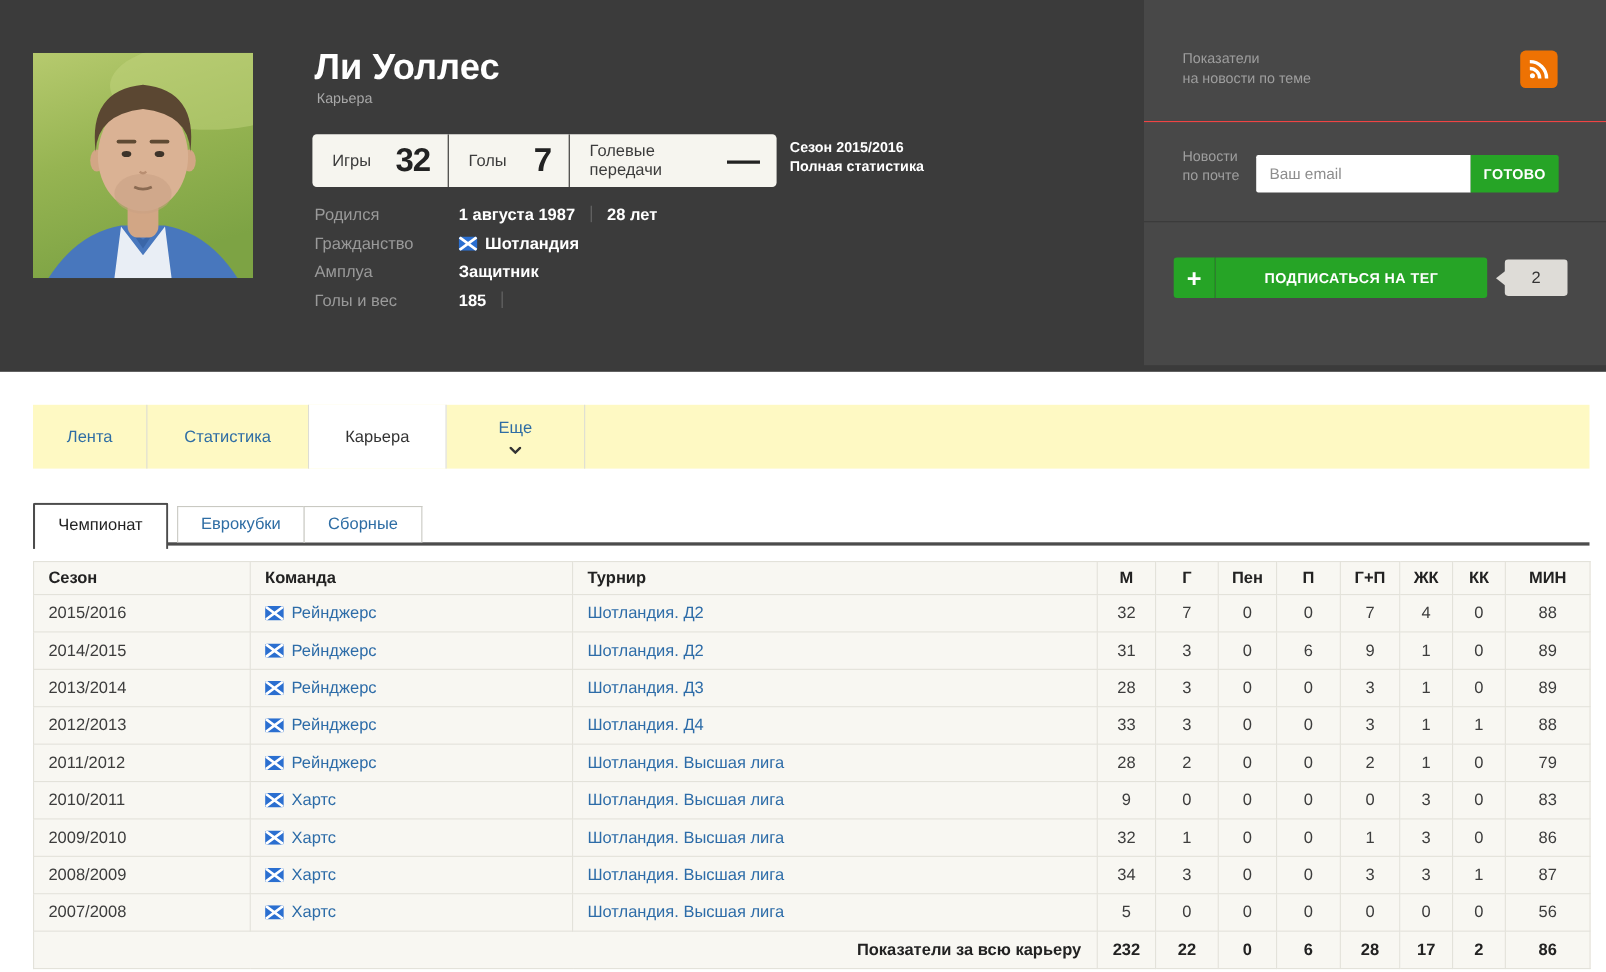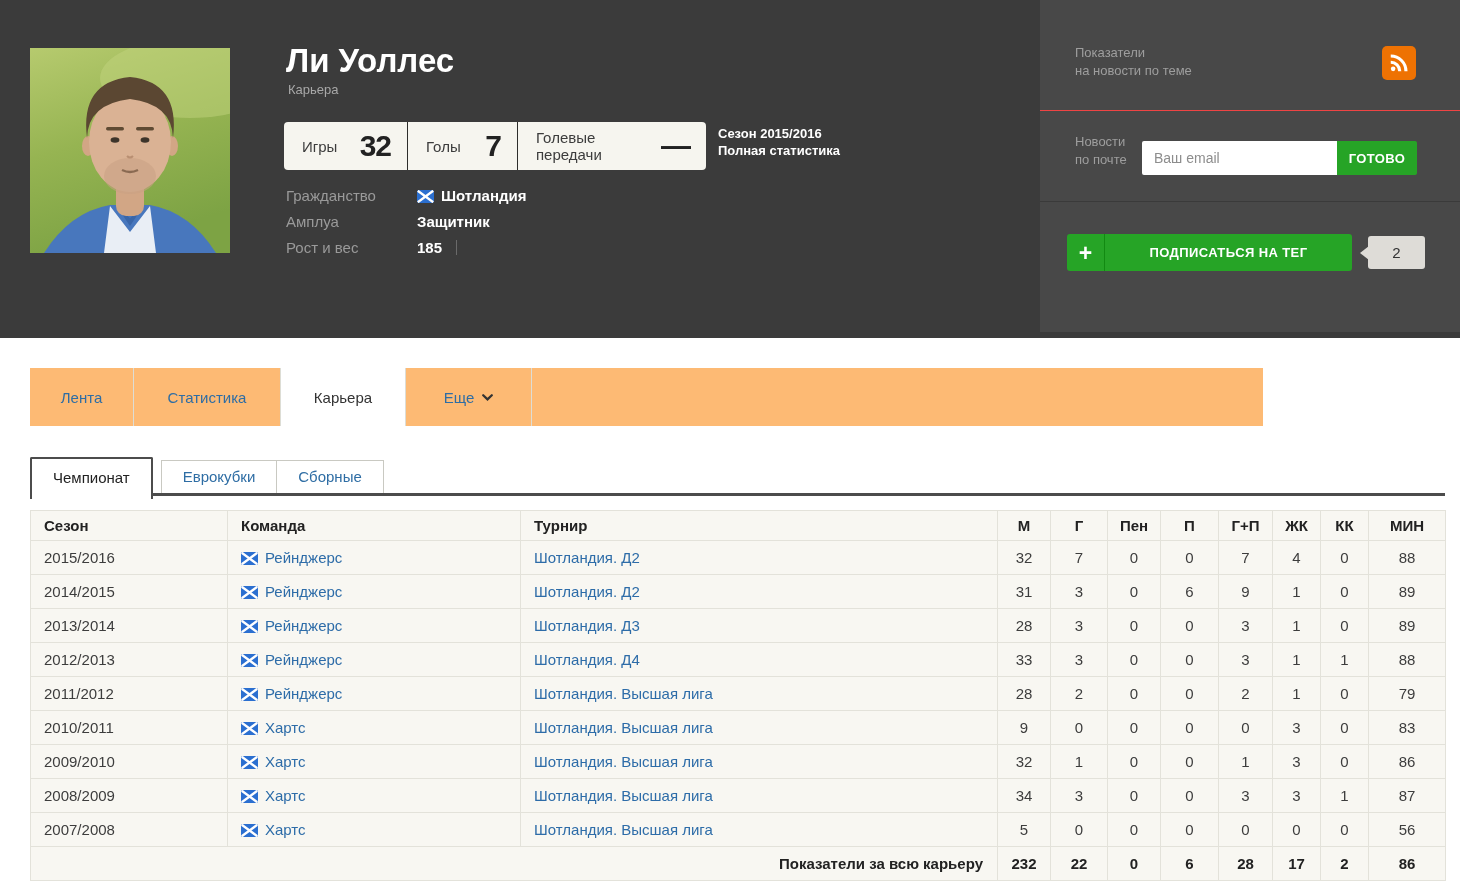--- a/index.html
+++ b/index.html
@@ -59,26 +59,26 @@
     border-right:1px solid #128a12; display:flex; align-items:center; justify-content:center;
     color:#fff; font-size:23px; font-weight:bold; cursor:pointer; line-height:0; }
   .tag-btn { width:247px; height:37px; border-radius:0 3px 3px 0; }
   .tag-badge-wrap { display:flex; align-items:center; margin-left:8px; }
   .tag-tail { width:0; height:0; border-top:7px solid transparent; border-bottom:7px solid transparent;
     border-right:9px solid #dedcd7; margin-right:-1px; }
   .tag-badge { width:57px; height:33px; background:#dedcd7; border-radius:3px; text-align:center;
     line-height:33px; font-size:15px; color:#333; }
 
   
-  .main-tabs { margin:30px 0 0 30px; width:1233px; height:58px; background:#fdba74; display:flex; }
+  .main-tabs { margin:30px 0 0 30px; width:1415px; height:58px; background:#fef9c3; display:flex; }
   .tab { height:58px; display:flex; align-items:center; justify-content:center; gap:8px;
     font-size:15px; color:#2e6da4; border-right:1px solid #ddddd5; cursor:pointer; }
   .tab.active { background:#fff; color:#333; }
   .tab:nth-child(1){ width:104px; } .tab:nth-child(2){ width:147px; }
-  .tab:nth-child(3){ width:125px; } .tab:nth-child(4){ width:126px; }
+  .tab:nth-child(3){ width:125px; } .tab:nth-child(4){ width:126px;flex-direction:column; }
 
   
   .subtabs { margin:34px 0 0 30px; width:1415px; height:36px; border-bottom:3px solid #4c4c4c;
     display:flex; align-items:flex-end; position:relative; }
   .subtab { background:#fff; border:1px solid #c9c9c2; border-bottom:none; height:33px;
     line-height:32px; padding:0 21px; font-size:15px; color:#2e6da4; cursor:pointer;
     margin-left:-1px; white-space:nowrap; }
   .subtab.active { border:2px solid #4c4c4c; border-bottom:none; height:42px; line-height:38px;
     margin:0 9px -6px 0; color:#222; background:#fff; position:relative; z-index:2;
     border-radius:2px 2px 0 0; }
@@ -182,26 +182,27 @@
         <span class="s-value">—</span>
       </div>
     </div>
 
   <div class="season-block">
     <div>Сезон 2015/2016</div>
     <div>Полная статистика</div>
   </div>
 
   <div class="info">
+      <div class="info-row"><span class="info-label">Родился</span><span class="info-value">1 августа 1987</span><span class="vsep"></span><span class="info-extra">28 лет</span></div>
       <div class="info-row"><span class="info-label">Гражданство</span><span class="flag"><svg width="17" height="13" viewBox="0 0 17 13">
             <rect width="17" height="13" rx="2" fill="#2b6fd0"></rect>
             <path d="M0.8 0.8 L16.2 12.2 M16.2 0.8 L0.8 12.2" stroke="#fff" stroke-width="2.4"></path>
           </svg></span><span class="info-value">Шотландия</span></div>
       <div class="info-row"><span class="info-label">Амплуа</span><span class="info-value">Защитник</span></div>
-      <div class="info-row"><span class="info-label">Рост и вес</span><span class="info-value">185</span><span class="vsep"></span><span class="info-extra"></span></div>
+      <div class="info-row"><span class="info-label">Голы и вес</span><span class="info-value">185</span><span class="vsep"></span><span class="info-extra"></span></div>
     </div>
 </div>
 
 <div class="main-tabs">
     <div class="tab">
       <span>Лента</span>
     </div>
     <div class="tab">
       <span>Статистика</span>
     </div>

